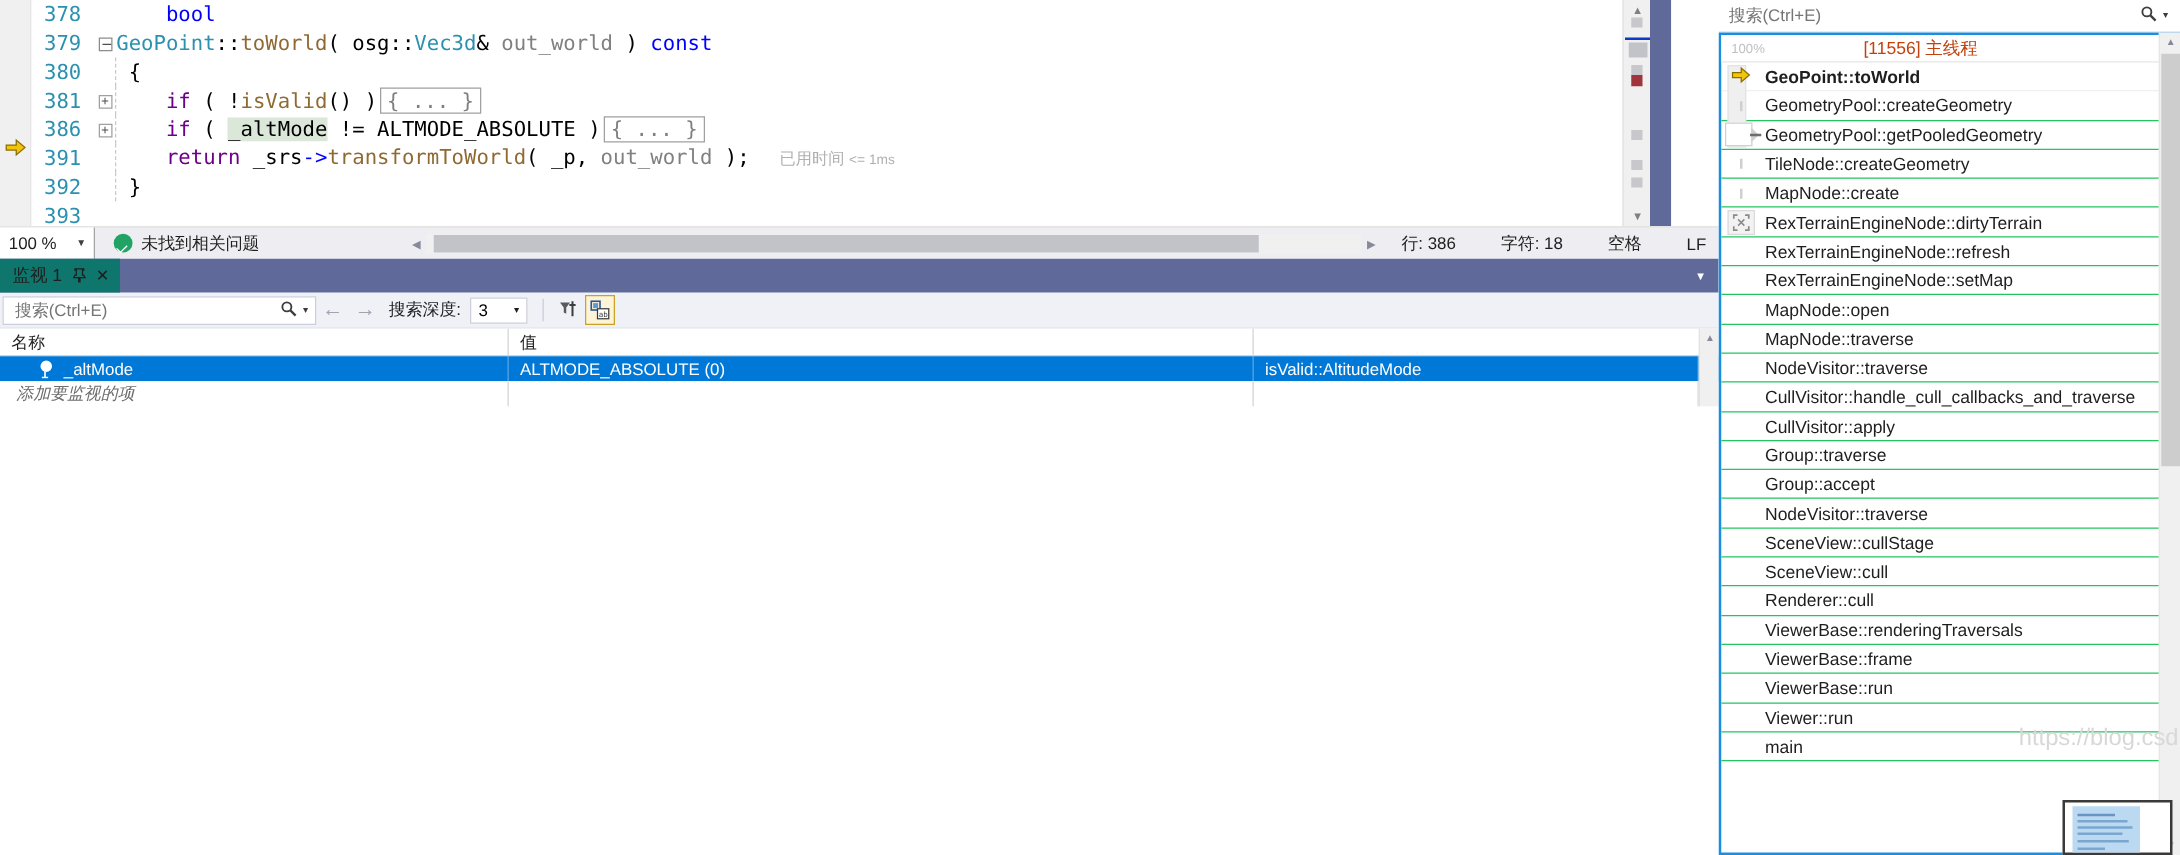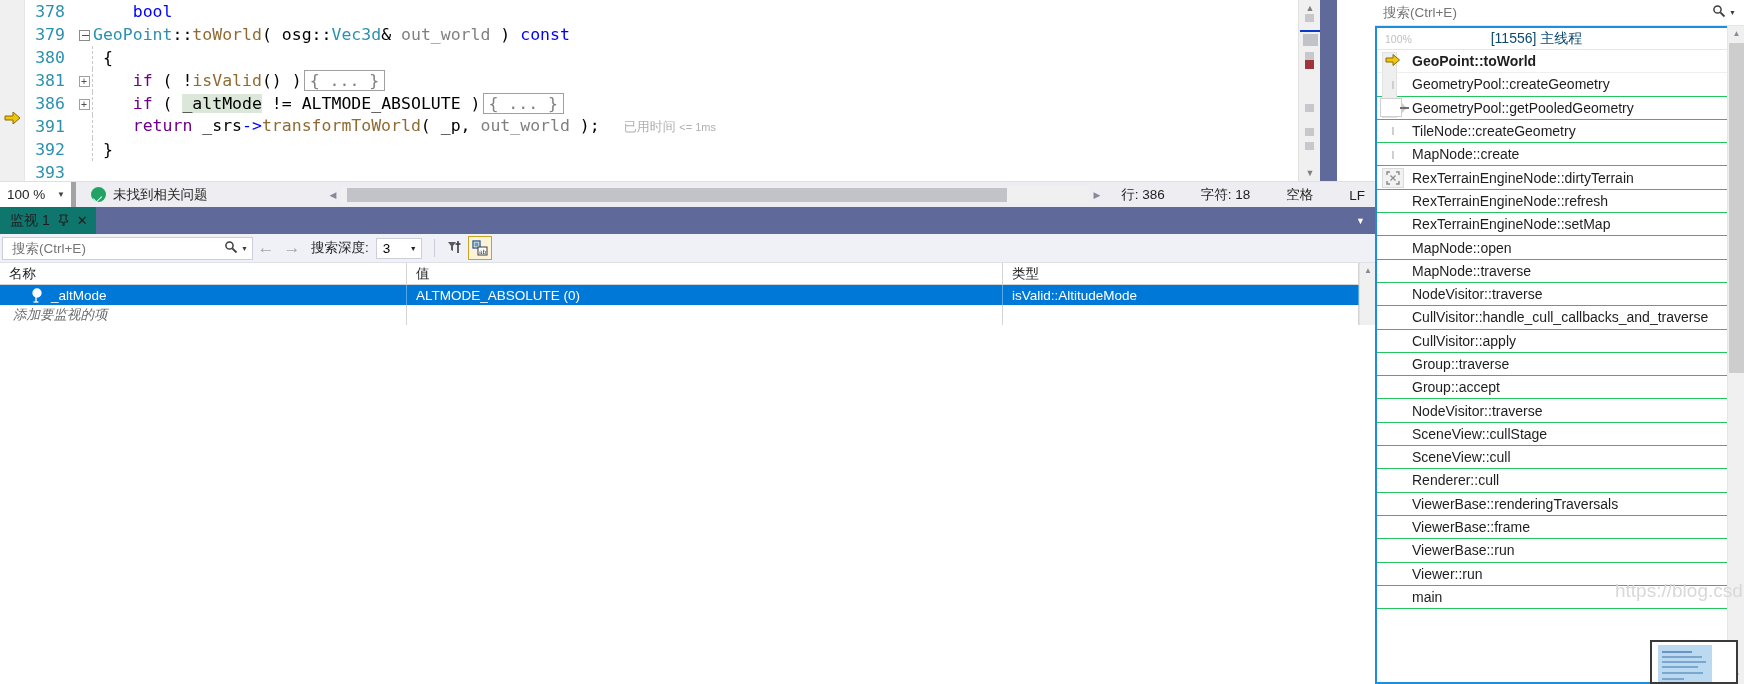--- a/index.html
+++ b/index.html
@@ -181,21 +181,21 @@
     position: absolute; left: 0; top: 181px;
     width: 1375px; height: 26px;
     background: #eeeef2;
     border-top: 1px solid #e0e0e0;
     display: flex; align-items: center;
     font-size: 13.5px; color: #1e1e1e;
   }
   .zoom-box {
     width: 76px; height: 26px;
     background: #ffffff;
-    border-right: 5px solid #a3a3a3;
+    border-right: 1px solid #a3a3a3;
     display: flex; align-items: center; justify-content: space-between;
     padding: 0 6px 0 7px;
     font-size: 13.5px;
   }
   .zoom-caret { color: #404040; font-size: 8px; }
   .status-ok-icon {
     width: 15px; height: 15px; border-radius: 50%;
     background: #21a366; margin: 0 7px 0 15px;
     position: relative; flex: 0 0 auto;
   }
@@ -379,21 +379,21 @@
     display: flex; align-items: center;
     height: 22px;
     border-bottom: 1px solid #e6e6e6;
     font-size: 13.5px;
     background: #ffffff;
   }
   .cs-zoombadge {
     width: 44px; color: #c0c0c0; font-size: 10.5px; padding-left: 8px;
   }
   .cs-thread {
-    flex: 1; text-align: center; padding-right: 90px; color: #0c4a6e;
+    flex: 1; text-align: center; padding-right: 90px; color: #c2410c;
     font-size: 14px;
   }
   .cs-list {
     position: relative;
     width: 351px;
   }
   .cs-row {
     display: flex; align-items: center;
     height: 23.3px;
     border-bottom: 1px solid #22c55e;
@@ -598,21 +598,20 @@
             <rect x="6" y="7" width="9" height="8" fill="#ffffff" stroke="#3d3d3d" stroke-width="1"></rect>
             <text x="7" y="13.5" font-size="6" fill="#3d3d3d" font-family="DejaVu Sans Mono, monospace">ab</text>
           </svg>
         </div>
       </div>
 
       <div class="watch-grid">
         <div class="wg-head">
           <div class="cell c-name">名称</div>
           <div class="cell c-value">值</div>
-          <div class="cell c-type">类型</div>
         </div>
 
         <div id="watch-rows">
             <div class="wg-row selected">
               <div class="cell c-name">
                 <span class="row-indent"></span>
                 <span class="magnifier-icon"><svg width="15" height="15" viewBox="0 0 15 15">
                     <circle cx="6" cy="5" r="4" fill="#ffffff" stroke="#ffffff" stroke-width="1.3"></circle>
                     <line x1="5" y1="9" x2="5" y2="14" stroke="#ffffff" stroke-width="1.3"></line>
                     <line x1="2.5" y1="14" x2="7.5" y2="14" stroke="#ffffff" stroke-width="1.3"></line>

